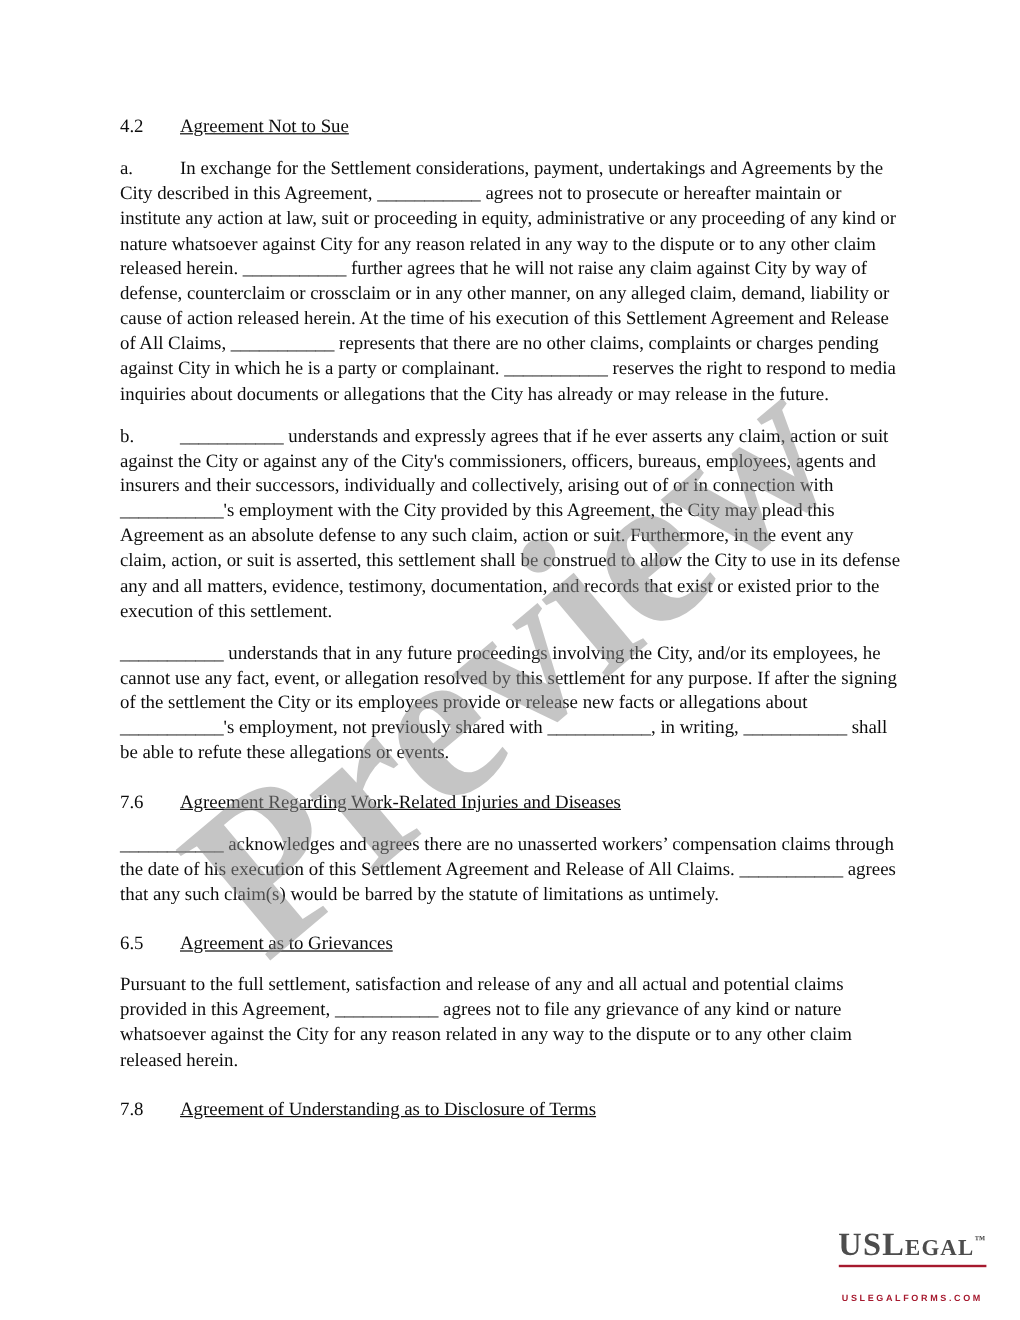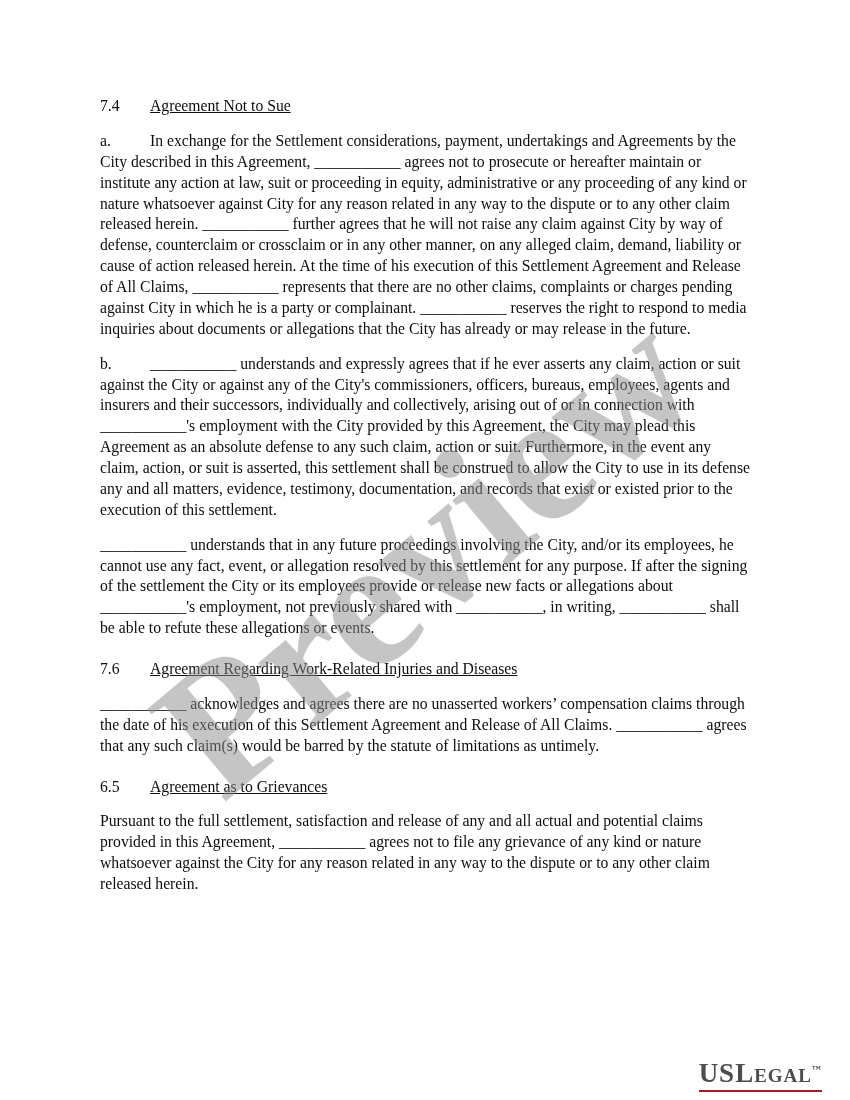--- a/index.html
+++ b/index.html
@@ -55,21 +55,20 @@
     z-index: 2;
   }
   .logo-main {
     font-family: "Liberation Serif", serif;
     font-size: 27px;
     font-weight: bold;
     font-variant: small-caps;
     letter-spacing: 1px;
     color: #4d4d4d;
     line-height: 1;
-    margin-top: 36px;
   }
   .logo-main sup {
     font-size: 9px;
     font-variant: normal;
     vertical-align: super;
     color: #4d4d4d;
   }
   .logo-underline {
     height: 2px;
     margin: 3px 0 4px 0;
@@ -86,21 +85,21 @@
 </head>
 <body>
 
 <div class="page">
 
   <div class="watermark">Preview</div>
 
   <div class="content">
 
     <div class="heading first">
-      <span class="hnum">7.4</span><span class="htitle">Agreement Not to Sue</span>
+      <span class="hnum">4.2</span><span class="htitle">Agreement Not to Sue</span>
     </div>
     <p class="para">
       <span class="plabel">a.</span><span>In exchange for the Settlement considerations, payment, undertakings and Agreements by the City described in this Agreement, ___________ agrees not to prosecute or hereafter maintain or institute any action at law, suit or proceeding in equity, administrative or any proceeding of any kind or nature whatsoever against City for any reason related in any way to the dispute or to any other claim released herein.  ___________ further agrees that he will not raise any claim against City by way of defense, counterclaim or crossclaim or in any other manner, on any alleged claim, demand, liability or cause of action released herein.  At the time of his execution of this Settlement Agreement and Release of All Claims, ___________ represents that there are no other claims, complaints or charges pending against City in which he is a party or complainant.  ___________ reserves the right to respond to media inquiries about documents or allegations that the City has already or may release in the future.</span>
     </p>
     <p class="para">
       <span class="plabel">b.</span><span>___________ understands and expressly agrees that if he ever asserts any claim, action or suit against the City or against any of the City's commissioners, officers, bureaus, employees, agents and insurers and their successors, individually and collectively, arising out of or in connection with ___________'s employment with the City provided by this Agreement, the City may plead this Agreement as an absolute defense to any such claim, action or suit.  Furthermore, in the event any claim, action, or suit is asserted, this settlement shall be construed to allow the City to use in its defense any and all matters, evidence, testimony, documentation, and records that exist or existed prior to the execution of this settlement.</span>
     </p>
 
     <p class="para">
       <span>___________ understands that in any future proceedings involving the City, and/or its employees, he cannot use any fact, event, or allegation resolved by this settlement for any purpose.  If after the signing of the settlement the City or its employees provide or release new facts or allegations about ___________'s employment, not previously shared with ___________, in writing, ___________ shall be able to refute these allegations or events.</span>
@@ -113,20 +112,23 @@
       <span>___________ acknowledges and agrees there are no unasserted workers’ compensation claims through the date of his execution of this Settlement Agreement and Release of All Claims.  ___________ agrees that any such claim(s) would be barred by the statute of limitations as untimely.</span>
     </p>
 
     <div class="heading">
       <span class="hnum">6.5</span><span class="htitle">Agreement as to Grievances</span>
     </div>
     <p class="para">
       <span>Pursuant to the full settlement, satisfaction and release of any and all actual and potential claims provided in this Agreement, ___________ agrees not to file any grievance of any kind or nature whatsoever against the City for any reason related in any way to the dispute or to any other claim released herein.</span>
     </p>
 
+    <div class="heading">
+      <span class="hnum">7.8</span><span class="htitle">Agreement of Understanding as to Disclosure of Terms</span>
+    </div>
 
   </div>
 
   <div class="uslegal-logo">
     <div class="logo-main"><span>USLegal</span><sup>™</sup></div>
     <div class="logo-underline" style="background: rgb(166, 25, 46);"></div>
     <div class="logo-sub" style="color: rgb(166, 25, 46);">USLEGALFORMS.COM</div>
   </div>
 
 </div>

